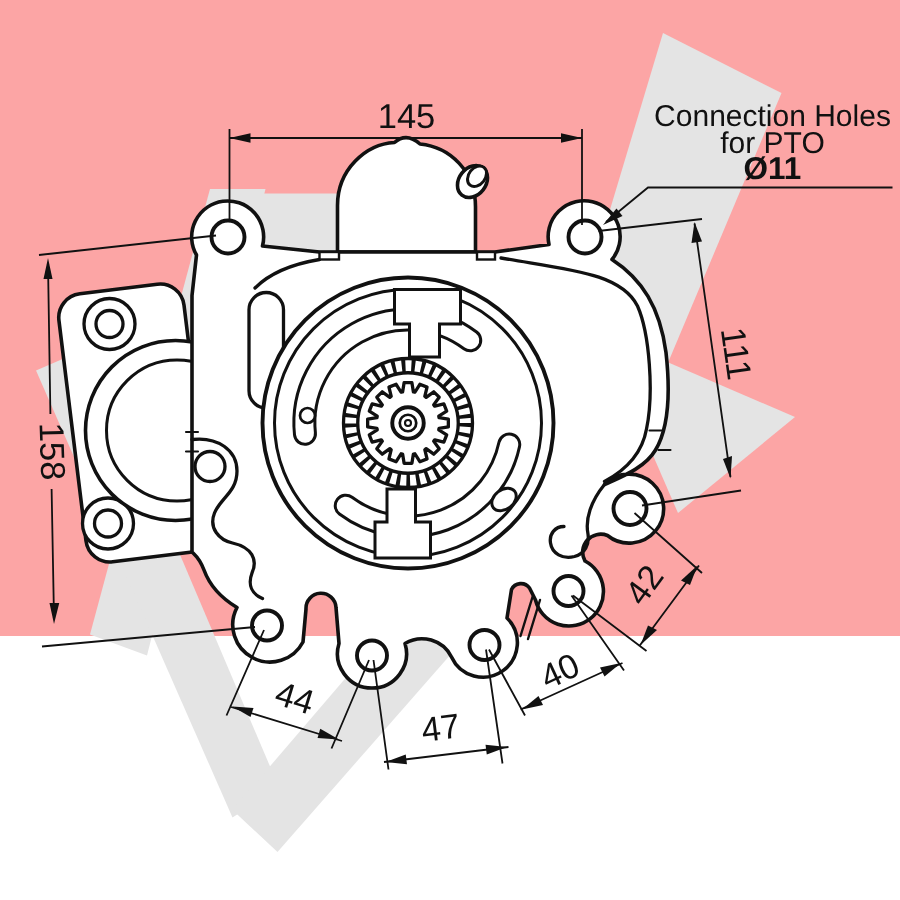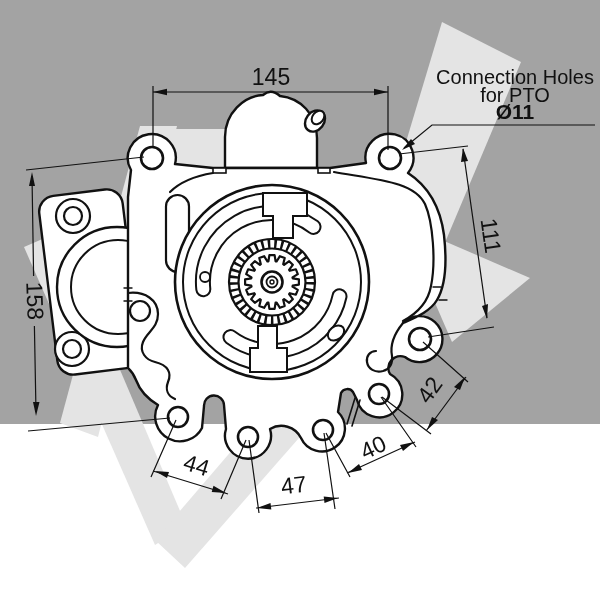--- a/index.html
+++ b/index.html
@@ -1,16 +1,16 @@
 <!DOCTYPE html>
 <html><head>
 <meta charset="utf-8">
 <style>
   html,body{margin:0;padding:0;background:#fff;width:600px;height:600px;overflow:hidden;}
-  .stage{position:relative;width:600px;height:424px;background:#a3a3a3;
+  .stage{position:relative;width:600px;height:424px;background:#fca5a5;
          font-family:"Liberation Sans", sans-serif;}
   svg{position:absolute;left:0;top:0;}
   text{fill:#111;}
   .dimtxt{font-size:23px;}
   .notetxt{font-size:20px;}
   .notebold{font-size:21px;font-weight:bold;}
 </style>
 </head>
 <body>
 

